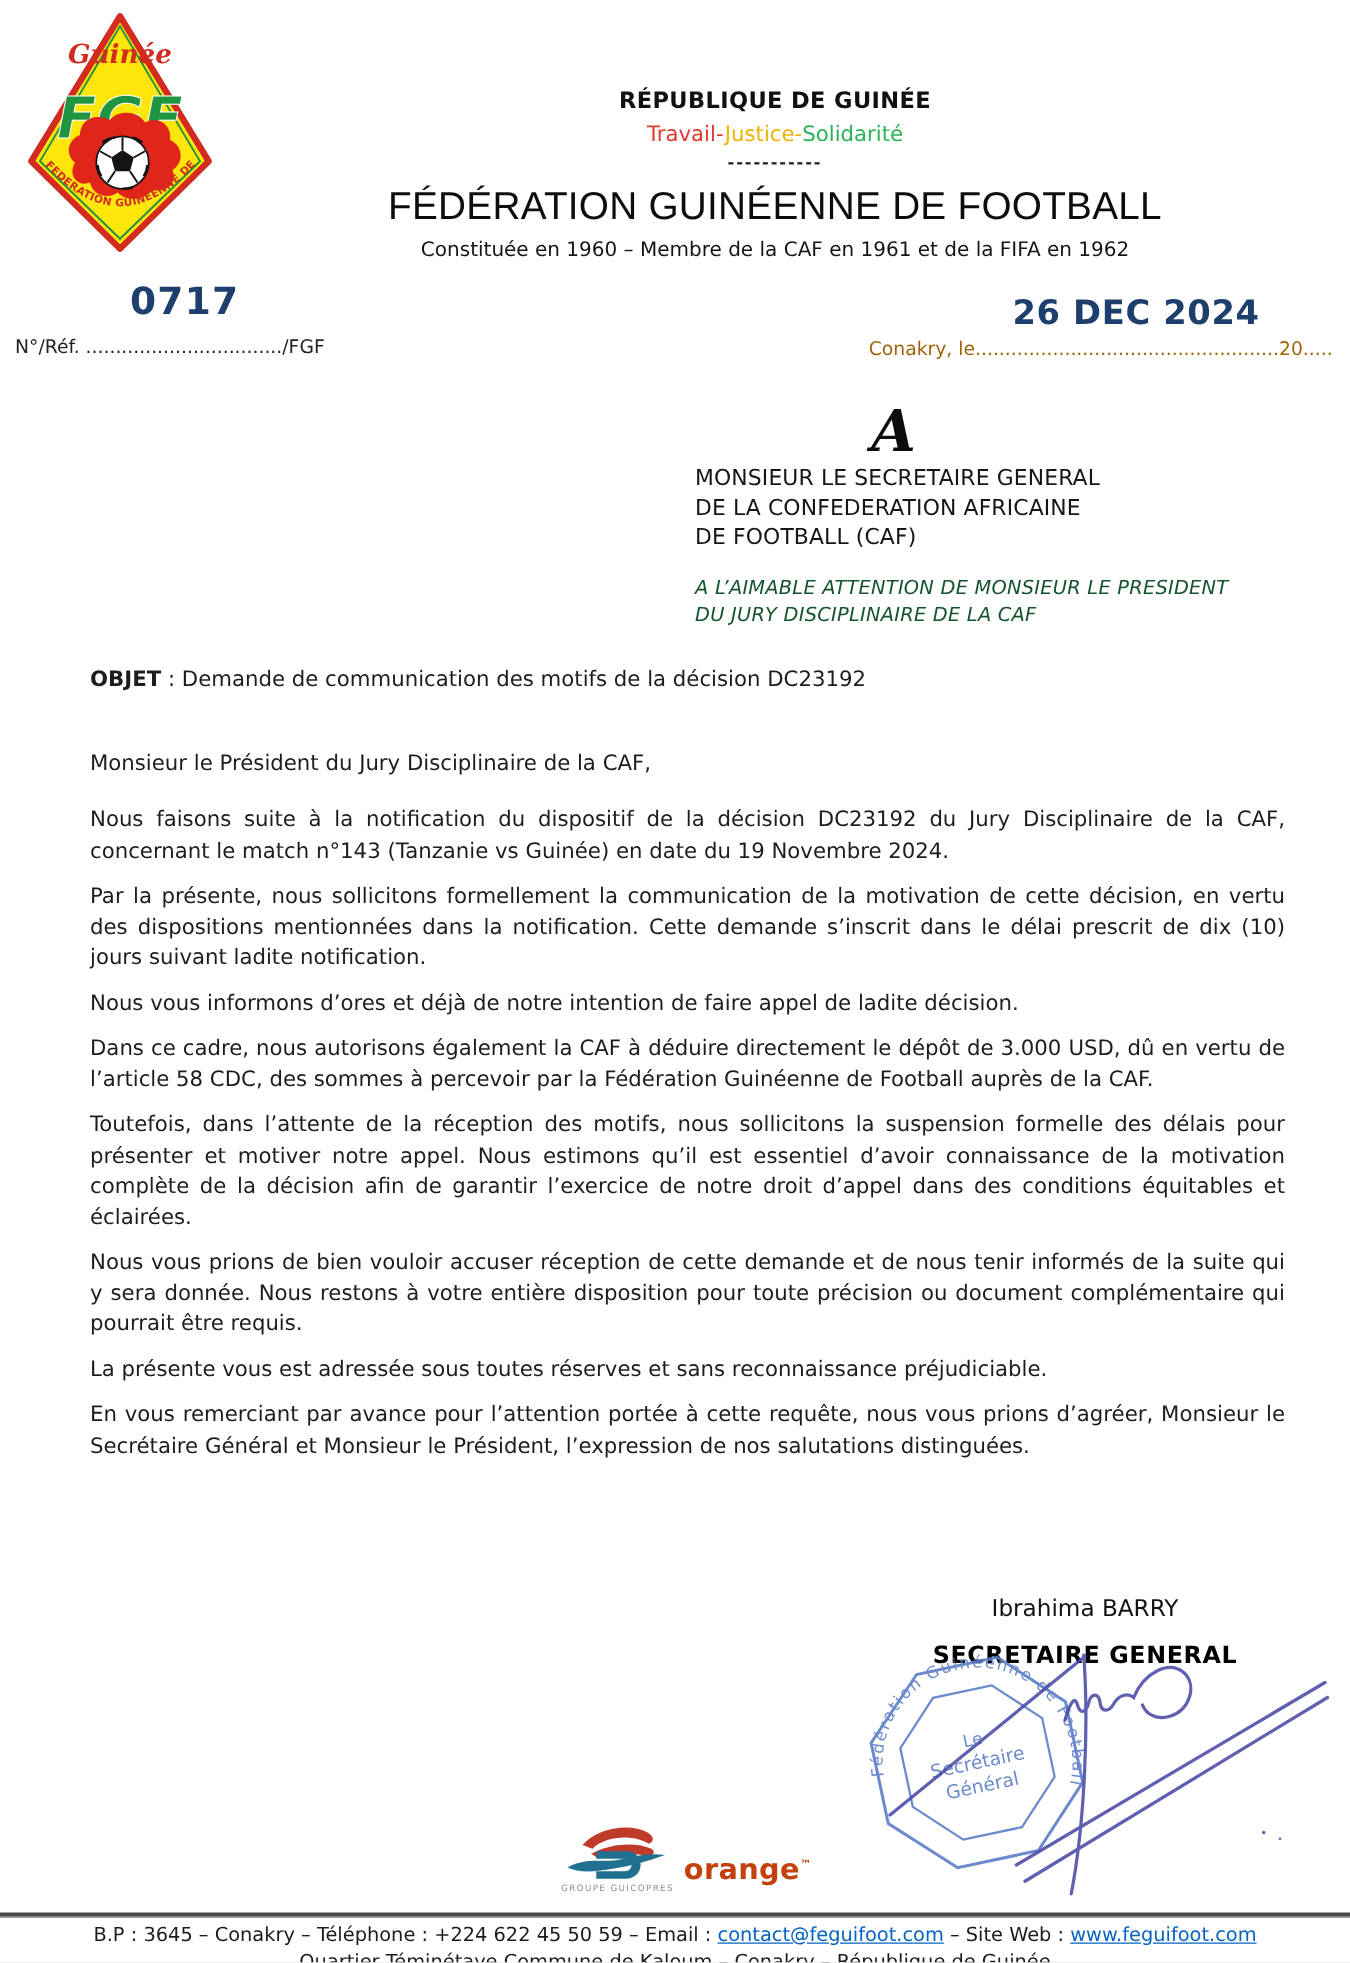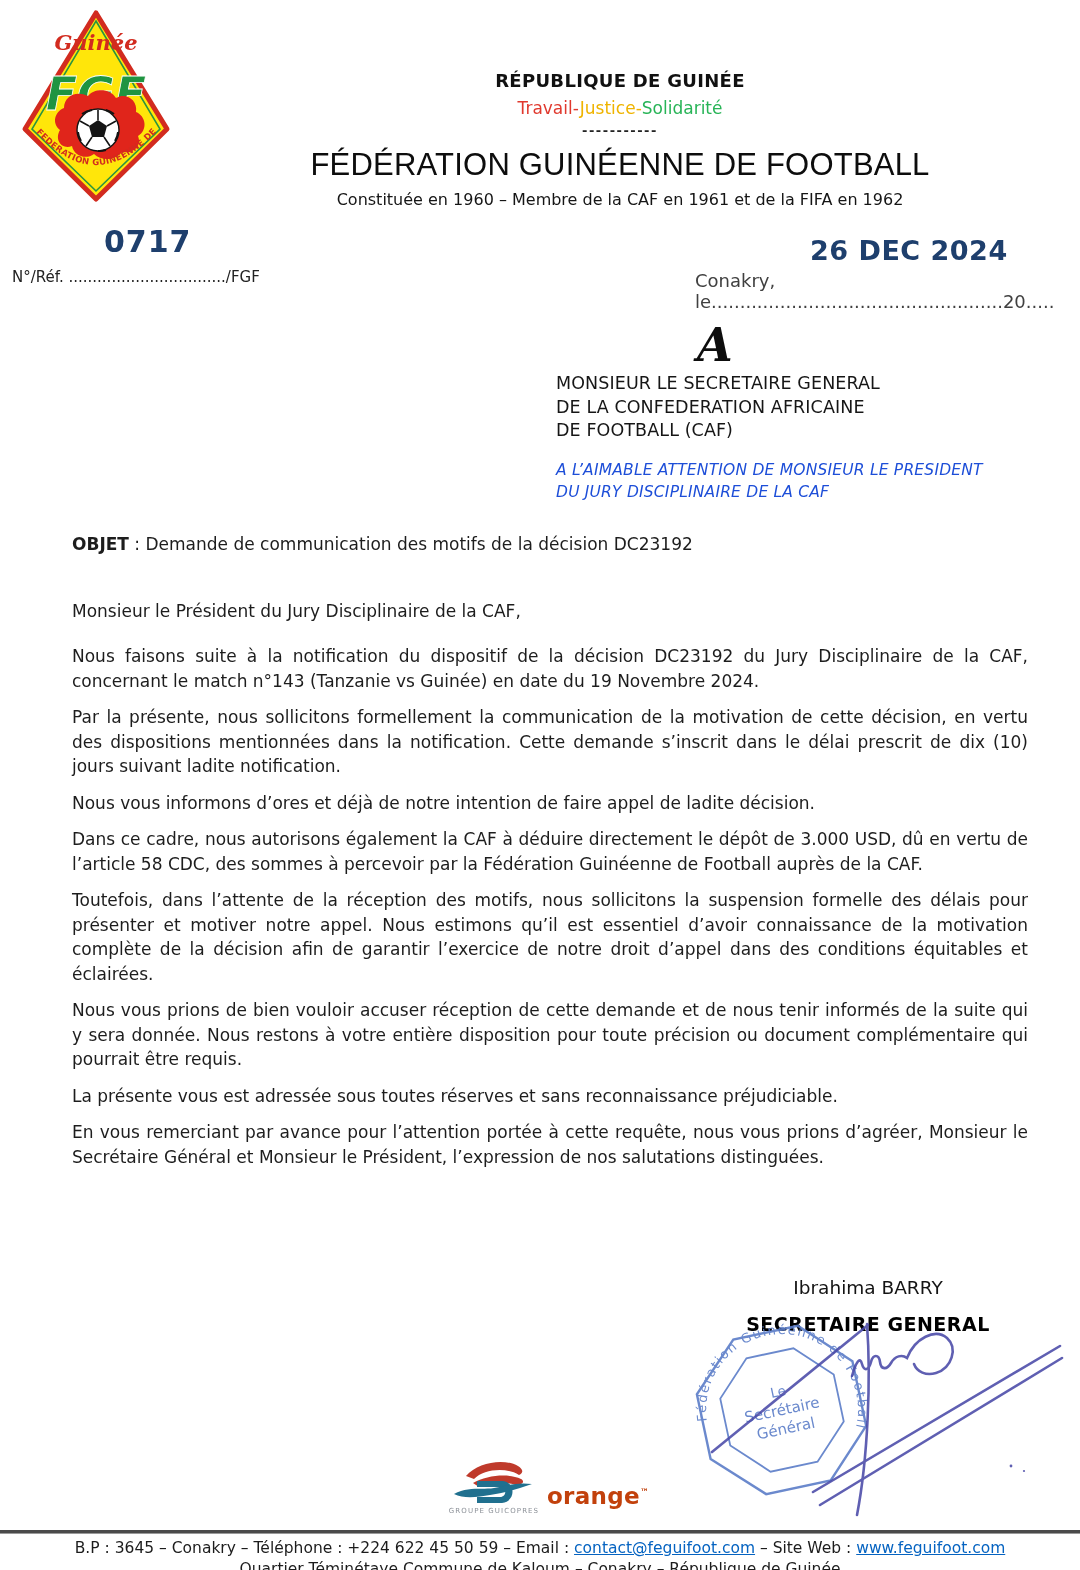--- a/index.html
+++ b/index.html
@@ -20,27 +20,27 @@
   .motto .m-sep2 { color:#efb400; }
   .motto .m-green { color:#28b457;text-align:right; }
   .dashes { font-size:13px; font-weight:bold; letter-spacing:1.5px; margin-top:5px; color:#222; }
   .fed-title { font-family:"Liberation Sans",sans-serif; font-size:31px; margin-top:9px; color:#0d0d0d; letter-spacing:.2px; }
   .fed-sub { font-size:16px; margin-top:7px; color:#151515; }
 
   
   .ref-number { position:absolute; left:104px; top:224px; font-size:30px; font-weight:bold; color:#1e3f6d; letter-spacing:1px; }
   .ref-line { position:absolute; left:12px; top:268px; font-size:15px; color:#222; }
   .date-stamp { position:absolute; left:810px; top:235px; font-size:27px; font-weight:bold; color:#1e3f6d; letter-spacing:.5px; }
-  .place-line { position:absolute; left:695px; top:270px; font-size:18px; color:#404040; }
+  .place-line { position:absolute; left:695px; top:270px; font-size:15px; color:#a16207; }
 
   
   .big-a { position:absolute; left:697px; top:318px; font-family:"DejaVu Serif","Liberation Serif",serif; font-style:italic; font-weight:bold; font-size:46px; color:#0d0d0d; }
   .recipient { position:absolute; left:556px; top:372px; font-size:17.5px; line-height:23.5px; letter-spacing:.1px; color:#161616; }
   .recipient .caire { font-weight:bold; letter-spacing:.8px; }
-  .attention { margin-top:16px; font-style:italic; font-size:15.5px; line-height:22px; letter-spacing:.2px; color:#1d4ed8; }
+  .attention { margin-top:16px; font-style:italic; font-size:15.5px; line-height:22px; letter-spacing:.2px; color:#14532d; }
 
   
   .letter-body { position:absolute; left:72px; top:532px; width:956px; font-size:17px; line-height:24.5px; color:#1d1d1d; }
   .subject { margin:0 0 42px 0; }
   .subject b { font-weight:bold; }
   .salutation { margin:0 0 21px 0; }
   .para { margin:0 0 12px 0; text-align:justify; }
 
   
   .sig-block { position:absolute; left:708px; top:1277px; width:320px; text-align:center; }

